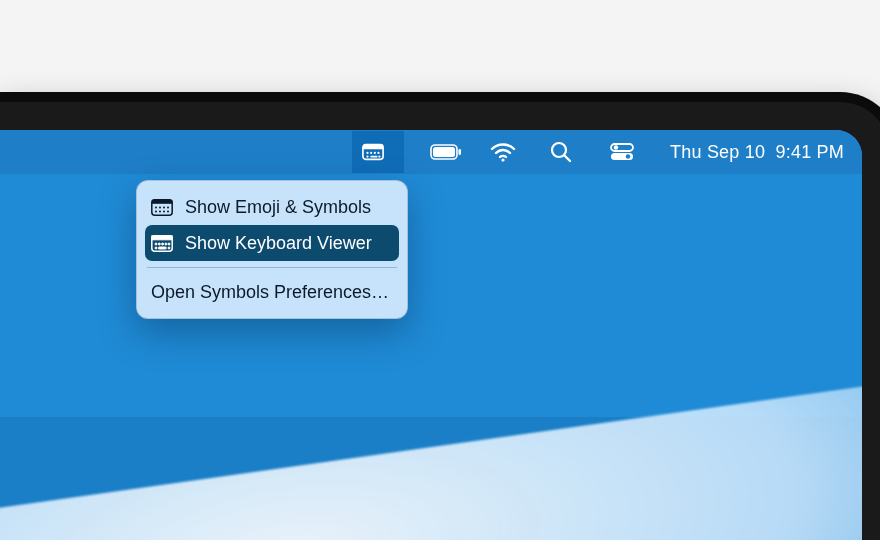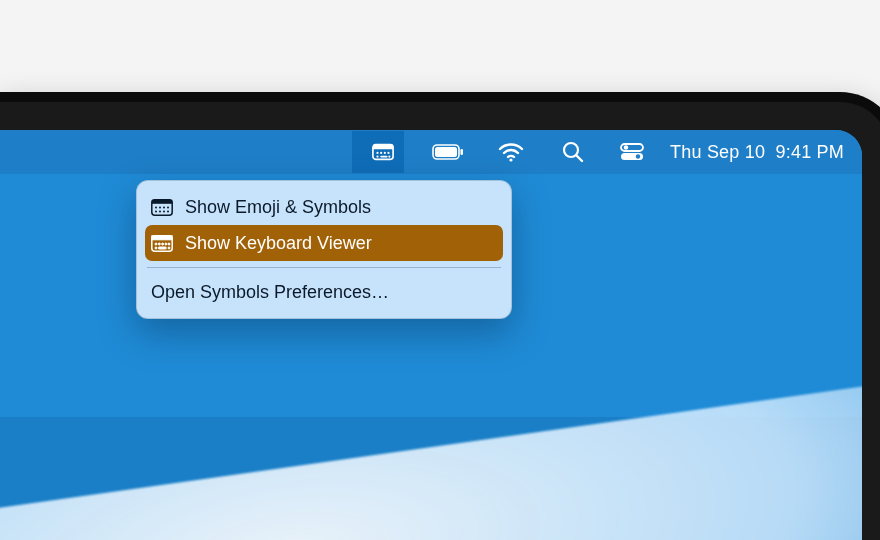--- a/index.html
+++ b/index.html
@@ -48,21 +48,21 @@
     display: flex;
     align-items: center;
     justify-content: flex-end;
     padding-right: 18px;
     gap: 26px;
     color: #fff;
   }
   .menubar .item {
     display: flex;
     align-items: center;
-    justify-content: flex-end;
+    justify-content: flex-start;
     height: 42px;
     min-width: 34px;
   }
   .menubar .item.active {
     background: #0f6db8;
     padding: 0 10px;
     min-width: 52px;
   }
   .menubar .clock {
     font-size: 18px;
@@ -70,41 +70,41 @@
     letter-spacing: .2px;
     white-space: pre;
   }
   .menubar svg { display: block; }
 
   
   .menu {
     position: absolute;
     top: 50px;
     left: 136px;
-    width: 376px;
+    width: 272px;
     background: #c7e3fb;
     border: 1px solid rgba(0,40,80,.18);
     border-radius: 12px;
     box-shadow: 0 14px 36px rgba(0,30,60,.35);
     padding: 8px;
   }
   .menu-item {
     display: flex;
     align-items: center;
     gap: 12px;
     height: 36px;
     padding: 0 10px 0 6px;
     border-radius: 7px;
     font-size: 18px;
     color: #0b1a2a;
     white-space: nowrap;
   }
   .menu-item.noicon { padding-left: 6px; }
   .menu-item.highlight {
-    background: #a16207;
+    background: #0c4a6e;
     color: #fff;
   }
   .menu-item.highlight svg { stroke: #fff; fill: #fff; }
   .menu-item .label { flex: 1; }
   .menu hr {
     border: none;
     border-top: 1px solid rgba(0,40,80,.25);
     margin: 6px 2px;
   }
   .menu-icon { width: 22px; display:flex; justify-content:center; }

